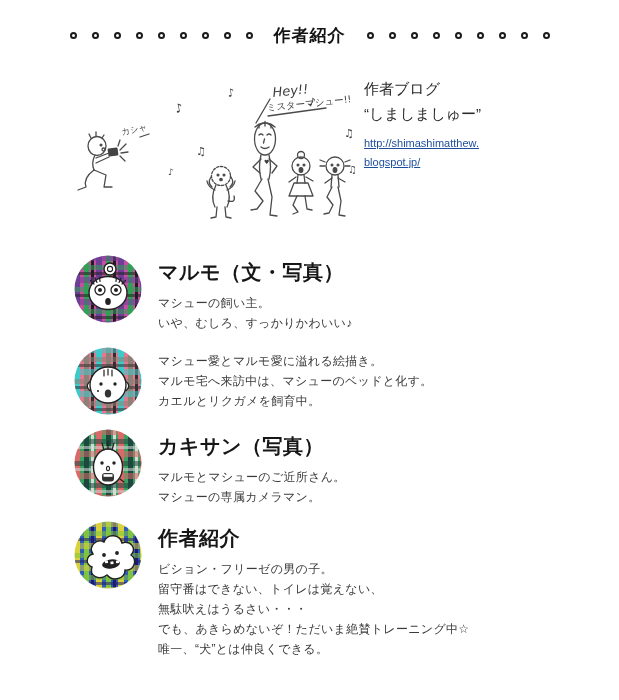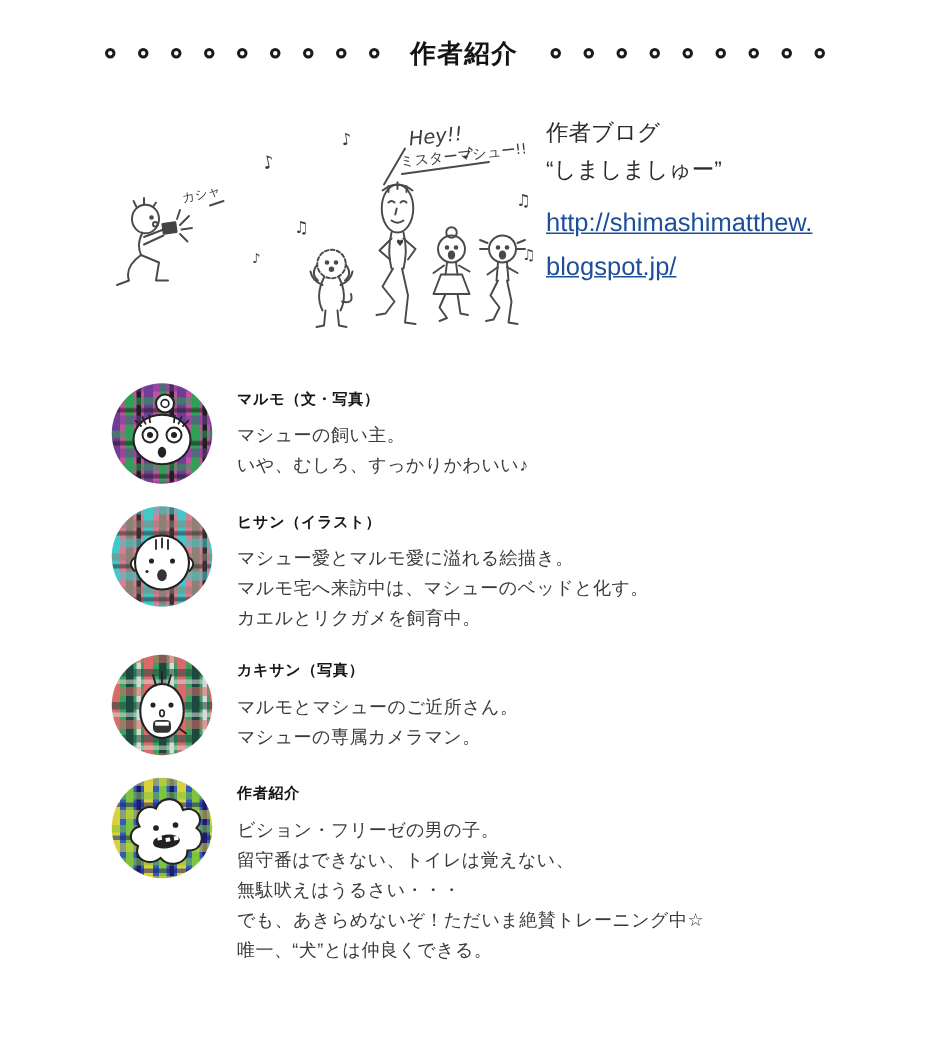--- a/index.html
+++ b/index.html
@@ -9,29 +9,29 @@
   
   .header { margin-top:24px; display:flex; justify-content:center; align-items:center; gap:15px; }
   .dot { width:7px; height:7px; border:2.2px solid #1b1b1b; border-radius:50%; flex:none; }
   .header-title { font-size:17px; font-weight:bold; color:#141414; letter-spacing:1px; margin:0 6px; white-space:nowrap; }
 
   
   .intro { display:flex; margin:22px 0 0 58px; }
   .illustration { width:300px; height:152px; flex:none; }
   .blog { margin-left:6px; padding-top:8px; width:210px; font-size:15px; line-height:1.55; color:#2b2b2b; }
   .blog-name { margin-top:2px; }
-  .blog-link { display:block; margin-top:8px; color:#1d4e9b; text-decoration:underline; font-size:17px; line-height:1.75; }
+  .blog-link { display:block; margin-top:8px; color:#1d4e9b; text-decoration:underline; font-size:11px; line-height:1.75; }
   .blog-link span { display:block; }
 
   
   .profiles { margin:34px 0 0 74px; }
   .profile { display:flex; margin-bottom:14px; }
   .avatar { width:68px; height:68px; flex:none; }
   .profile-text { margin-left:16px; padding-top:4px; }
-  .profile-name { font-size:10px; font-weight:bold; color:#161616; margin-bottom:7px; letter-spacing:.5px; }
+  .profile-name { font-size:20px; font-weight:bold; color:#161616; margin-bottom:7px; letter-spacing:.5px; }
   .profile-line { font-size:12px; line-height:20px; color:#3a3a3a; letter-spacing:.3px; }
 
   .sketch { stroke:#4a4a4a; stroke-width:1.3; fill:none; stroke-linecap:round; stroke-linejoin:round; }
   .sketch-txt { fill:#3d3d3d; font-family:"DejaVu Sans",sans-serif; }
 </style>
 </head>
 <body>
 
 <div class="header">
   <span class="dot"></span>
@@ -209,21 +209,20 @@
         <path d="M17 34 Q10 38 16 44 M51 34 Q58 38 52 44" stroke="#222" stroke-width="1.3" fill="#fff"></path>
         <circle cx="34" cy="38" r="18" fill="#fff" stroke="#222" stroke-width="1.4"></circle>
         <path d="M30 23 L30 29 M34 22 L34 28 M38 23 L38 29" stroke="#222" stroke-width="1.2" fill="none" stroke-linecap="round"></path>
         <circle cx="27" cy="37" r="1.7" fill="#222"></circle>
         <circle cx="41" cy="37" r="1.7" fill="#222"></circle>
         <circle cx="24" cy="44" r="1" fill="#222"></circle>
         <ellipse cx="34" cy="46.5" rx="3.2" ry="4" fill="#333"></ellipse>
       </g>
     </svg>
     <div class="profile-text">
-      <div class="profile-name">ヒサン（イラスト）</div>
       <div class="profile-line">マシュー愛とマルモ愛に溢れる絵描き。</div>
       <div class="profile-line">マルモ宅へ来訪中は、マシューのベッドと化す。</div>
       <div class="profile-line">カエルとリクガメを飼育中。</div>
     </div>
   </div>
 
   <div class="profile">
     <svg class="avatar" viewBox="0 0 68 68">
       <defs>
         <pattern id="pl2" width="22" height="22" patternUnits="userSpaceOnUse">

